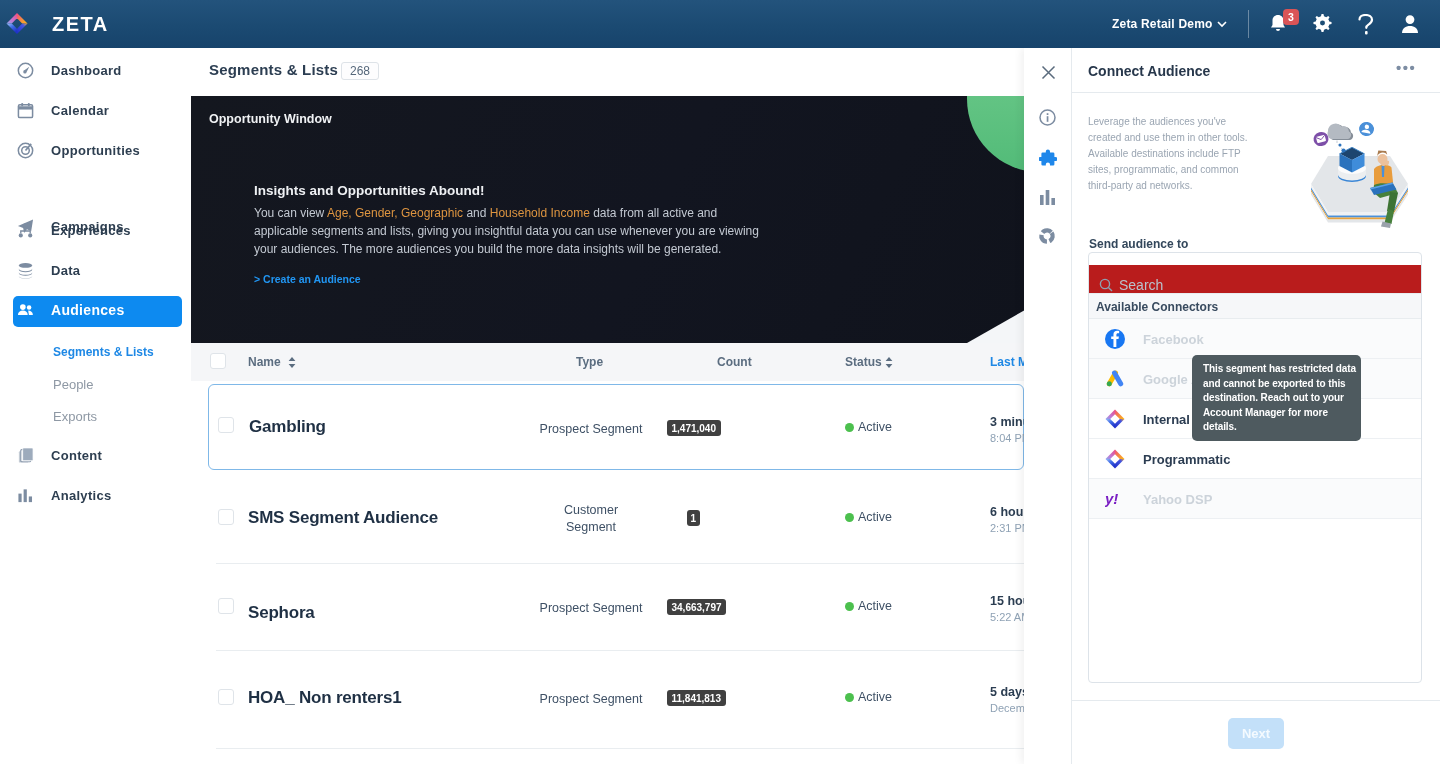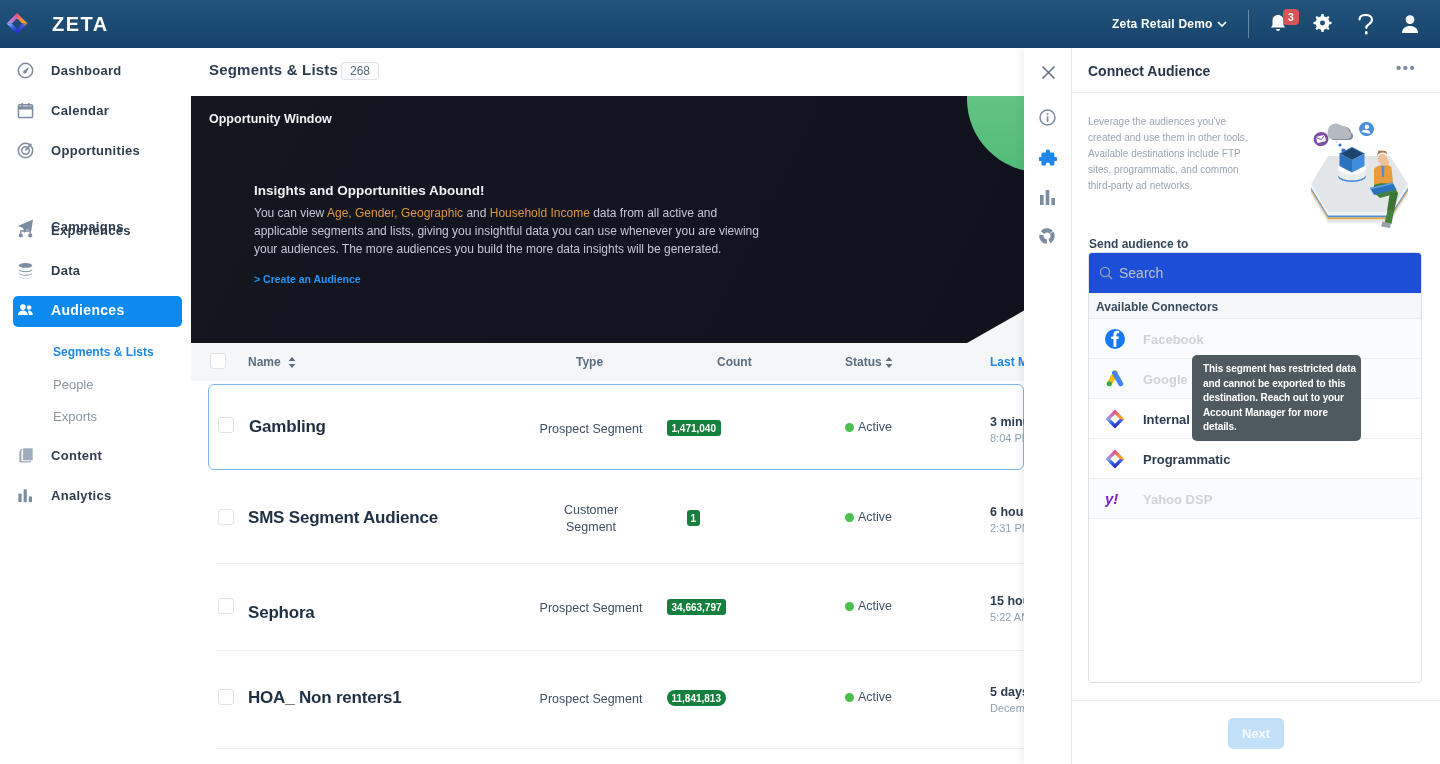--- a/index.html
+++ b/index.html
@@ -41,39 +41,39 @@
 #b-body .hl { color:#de9540; }
 #b-link { position:absolute; left:63px; top:177px; color:#2196f3; font-size:10.5px; font-weight:bold; }
 
 
 #thead { position:absolute; left:0; top:295px; width:834px; height:38px; background:#f5f6f8; }
 .hcell { position:absolute; top:12px; font-size:12px; font-weight:bold; color:#5b6d80; }
 .checkbox { position:absolute; width:16px; height:16px; background:#fff; border:1px solid #dfe4e9; border-radius:3px; }
 #selrow { position:absolute; left:17px; top:336px; width:816px; height:86px; border:1px solid #7fb8e8; border-radius:6px; background:#fff; }
 .rname { position:absolute; font-size:17px; font-weight:bold; color:#1f3044; letter-spacing:-0.2px; }
 .rtype { position:absolute; width:160px; text-align:center; font-size:12.5px; color:#3e5065; line-height:17px; }
-.cbadge { position:absolute; left:476px; background:#15803d; color:#fff; font-size:10px; font-weight:bold; border-radius:3px; padding:2.5px 4.5px; }
+.cbadge { position:absolute; left:476px; background:#404040; color:#fff; font-size:10px; font-weight:bold; border-radius:3px; padding:2.5px 4.5px; }
 .statdot { position:absolute; width:9px; height:9px; border-radius:50%; background:#4cc04e; }
 .stattxt { position:absolute; font-size:12.5px; color:#3e5065; }
 .time1 { position:absolute; left:799px; width:80px; font-size:12.5px; font-weight:bold; color:#2c3e52; white-space:nowrap; }
 .time2 { position:absolute; left:799px; width:80px; font-size:11px; color:#8fa2b5; white-space:nowrap; }
 .rowdiv { position:absolute; left:25px; width:809px; height:1px; background:#e9edf0; }
 
 
 #panel { position:absolute; left:1024px; top:48px; width:416px; height:716px; background:#fff; z-index:40; box-shadow:-3px 0 8px rgba(0,0,0,0.06); }
 #rail-div { position:absolute; left:47px; top:0; width:1px; height:716px; background:#e5eaee; }
 #phead-div { position:absolute; left:48px; top:44px; width:368px; height:1px; background:#e5eaee; }
 #ptitle { position:absolute; left:64px; top:15px; font-size:14px; font-weight:bold; color:#27374b; }
 #pdots { position:absolute; left:372px; top:11px; color:#7d8da3; font-size:15px; font-weight:bold; letter-spacing:1.5px; }
 .railicon { position:absolute; left:15px; }
 #pdesc { position:absolute; left:64px; top:66px; width:240px; font-size:10px; color:#9aa5b2; line-height:16px; white-space:nowrap; }
 #illus { position:absolute; left:276px; top:55px; }
 #sendlbl { position:absolute; left:65px; top:189px; font-size:12px; font-weight:bold; color:#33475b; }
 #listbox { position:absolute; left:64px; top:204px; width:334px; height:431px; border:1px solid #dde3e9; border-radius:4px; background:#fff; overflow:hidden; }
-#searchrow { position:absolute; left:0; top:0; width:332px; height:40px; background:#1d4ed8; }
+#searchrow { position:absolute; left:0; top:12px; width:332px; height:40px; background:#b91c1c; }
 #searchtxt { position:absolute; left:30px; top:12px; font-size:14px; color:#b9c2cc; }
 #avail { position:absolute; left:0; top:40px; width:332px; height:26px; background:#f6f7f9; border-top:1px solid #e8ecef; border-bottom:1px solid #e8ecef; }
 #avail span { position:absolute; left:7px; top:6px; font-size:12px; font-weight:bold; color:#394b5f; }
 .conn { position:absolute; left:0; width:332px; height:40px; border-bottom:1px solid #edf0f3; }
 .conn.dis { background:#fafbfc; }
 .conn .clabel { position:absolute; left:54px; top:13px; font-size:13px; font-weight:bold; color:#2c3d52; }
 .conn.dis .clabel { color:#ccd3da; }
 .conn .cicon { position:absolute; left:16px; top:10px; }
 #tooltip { position:absolute; left:168px; top:307px; width:169px; height:86px; background:#4e5a5f; border-radius:5px; color:#fff; font-size:10px; font-weight:bold; letter-spacing:-0.1px; line-height:14.5px; padding:7px 0 0 11px; z-index:5; white-space:nowrap; overflow:hidden; }
 #foot-div { position:absolute; left:48px; top:652px; width:368px; height:1px; background:#e5eaee; }
@@ -278,21 +278,21 @@
   <div class="cbadge" style="top:551px;">34,663,797</div>
   <div class="statdot" style="left:654px; top:554px;"></div>
   <div class="stattxt" style="left:667px; top:551px;">Active</div>
   <div class="time1" style="top:546px;">15 hours</div>
   <div class="time2" style="top:563px;">5:22 AM</div>
   <div class="rowdiv" style="top:602px;"></div>
 
   <div class="checkbox" style="left:27px; top:641px;"></div>
   <div class="rname" style="left:57px; top:640px;">HOA_ Non renters1</div>
   <div class="rtype" style="left:320px; top:643px;">Prospect Segment</div>
-  <div class="cbadge" style="top:642px;border-radius:8px;">11,841,813</div>
+  <div class="cbadge" style="top:642px;">11,841,813</div>
   <div class="statdot" style="left:654px; top:645px;"></div>
   <div class="stattxt" style="left:667px; top:642px;">Active</div>
   <div class="time1" style="top:637px;">5 days</div>
   <div class="time2" style="top:654px;">December</div>
   <div class="rowdiv" style="top:700px;"></div>
 </div>
 
 <div id="panel">
   <div id="rail-div"></div>
   <div id="phead-div"></div>

